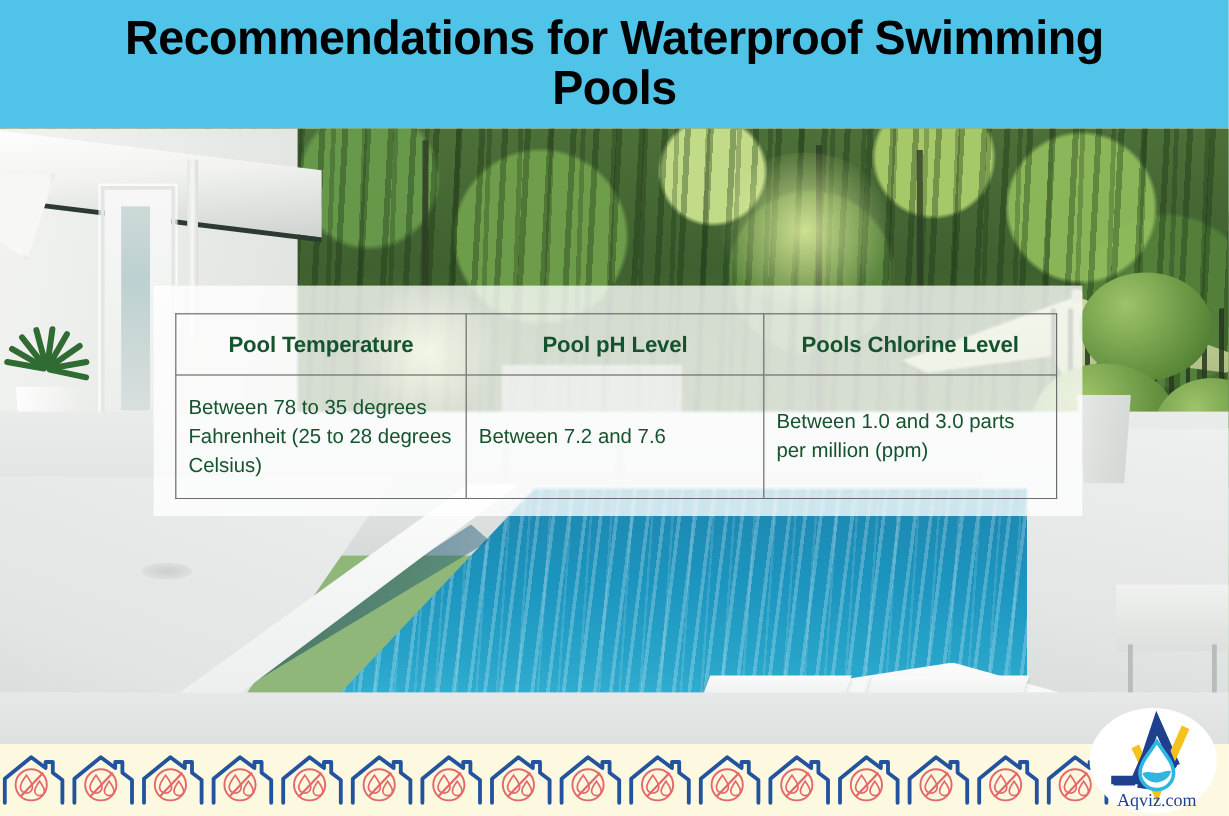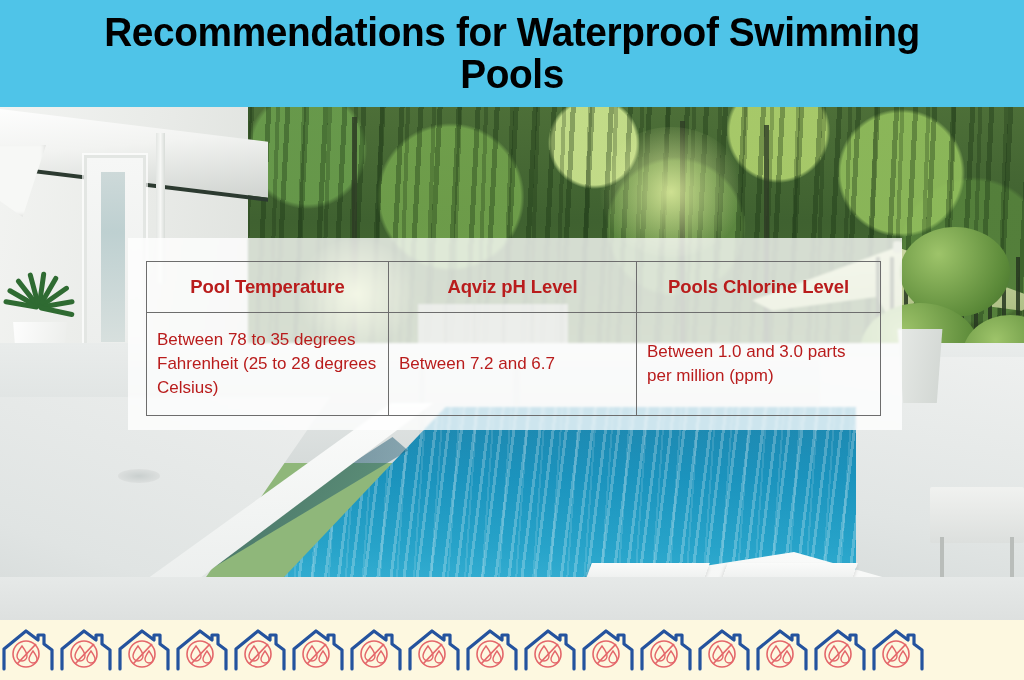--- a/index.html
+++ b/index.html
@@ -245,21 +245,21 @@
     backdrop-filter:blur(1px);
   }
   .rec-table {
     position:absolute; left:146px; top:261px; width:734px; height:154px;
     border-collapse:collapse;
     table-layout:fixed;
   }
   .rec-table th, .rec-table td {
     border:1.5px solid #6d6d6d;
     vertical-align:middle;
-    color:#b91c1c;
+    color:#14532d;
   }
   .rec-table th {
     height:51px;
     font-family:"Liberation Sans", sans-serif;
     font-weight:bold; font-size:18.5px;
     text-align:center; letter-spacing:-0.1px;
   }
   .rec-table td {
     height:103px;
     font-family:"Liberation Sans", sans-serif;
@@ -370,28 +370,28 @@
     <div class="lounge-leg" style="left:1010px;top:430px"></div>
     <div class="planter2"></div>
   </div>
 
   <div class="overlay-panel"></div>
 
   <table class="rec-table">
     <thead>
       <tr>
         <th class="col-1">Pool Temperature</th>
-        <th class="col-2">Aqviz pH Level</th>
+        <th class="col-2">Pool pH Level</th>
         <th class="col-3">Pools Chlorine Level</th>
       </tr>
     </thead>
     <tbody>
       <tr>
         <td>Between 78 to 35 degrees Fahrenheit (25 to 28 degrees Celsius)</td>
-        <td>Between 7.2 and 6.7</td>
+        <td>Between 7.2 and 7.6</td>
         <td>Between 1.0 and 3.0 parts per million (ppm)</td>
       </tr>
     </tbody>
   </table>
 
   <div class="bottom-strip" id="bottom-strip">
       <svg class="house-icon" viewBox="0 0 58 46">
         <polyline points="4,42 4,22 26,4 38,13 38,8 44,8 44,17 52,23 52,42" fill="none" stroke="#24539e" stroke-width="3.2" stroke-linejoin="round" stroke-linecap="round"></polyline>
         <circle cx="26" cy="27" r="13" fill="none" stroke="#e4676a" stroke-width="1.6"></circle>
         <path d="M22 19 C25 23, 27 26, 27 29 A5 5 0 0 1 17 29 C17 26, 19 23, 22 19 Z" fill="none" stroke="#e4676a" stroke-width="1.4"></path>
@@ -498,14 +498,25 @@
       </svg>
       <svg class="house-icon" viewBox="0 0 58 46">
         <polyline points="4,42 4,22 26,4 38,13 38,8 44,8 44,17 52,23 52,42" fill="none" stroke="#24539e" stroke-width="3.2" stroke-linejoin="round" stroke-linecap="round"></polyline>
         <circle cx="26" cy="27" r="13" fill="none" stroke="#e4676a" stroke-width="1.6"></circle>
         <path d="M22 19 C25 23, 27 26, 27 29 A5 5 0 0 1 17 29 C17 26, 19 23, 22 19 Z" fill="none" stroke="#e4676a" stroke-width="1.4"></path>
         <path d="M33 24 C35.5 27.5, 37 30, 37 32 A4 4 0 0 1 29 32 C29 30, 30.5 27.5, 33 24 Z" fill="none" stroke="#e4676a" stroke-width="1.4"></path>
         <line x1="17" y1="37" x2="36" y2="17" stroke="#e4676a" stroke-width="1.8"></line>
       </svg>
     </div>
 
+  <div class="logo">
+    <div class="logo-disc"></div>
+    <svg class="logo-svg" width="100" height="84" viewBox="0 0 100 84">
+      <polyline points="12,58 34,58 50,10 66,46" fill="none" stroke="#1f3f8f" stroke-width="7" stroke-linejoin="miter"></polyline>
+      <polyline points="32,30 50,68 74,14" fill="none" stroke="#f4c21b" stroke-width="7" stroke-linejoin="miter"></polyline>
+      <polyline points="14,60 30,60 50,14 64,46 50,64 34,62" fill="none" stroke="#1f3f8f" stroke-width="5" stroke-linejoin="miter"></polyline>
+      <path d="M50 26 C58 38, 64 44, 64 52 A14 14 0 0 1 36 52 C36 44, 42 38, 50 26 Z" fill="#ffffff" stroke="#2eb5e0" stroke-width="3"></path>
+      <path d="M39 52 C44 50, 50 54, 56 51 C59 50, 61 50, 62 51 A13 13 0 0 1 38 53 Z" fill="#2eb5e0"></path>
+      <text x="50" y="80" text-anchor="middle" font-family="'Liberation Serif', serif" font-size="15" fill="#1f3f8f">Aqviz.com</text>
+    </svg>
+  </div>
 
 </div>
 
 </body></html>

